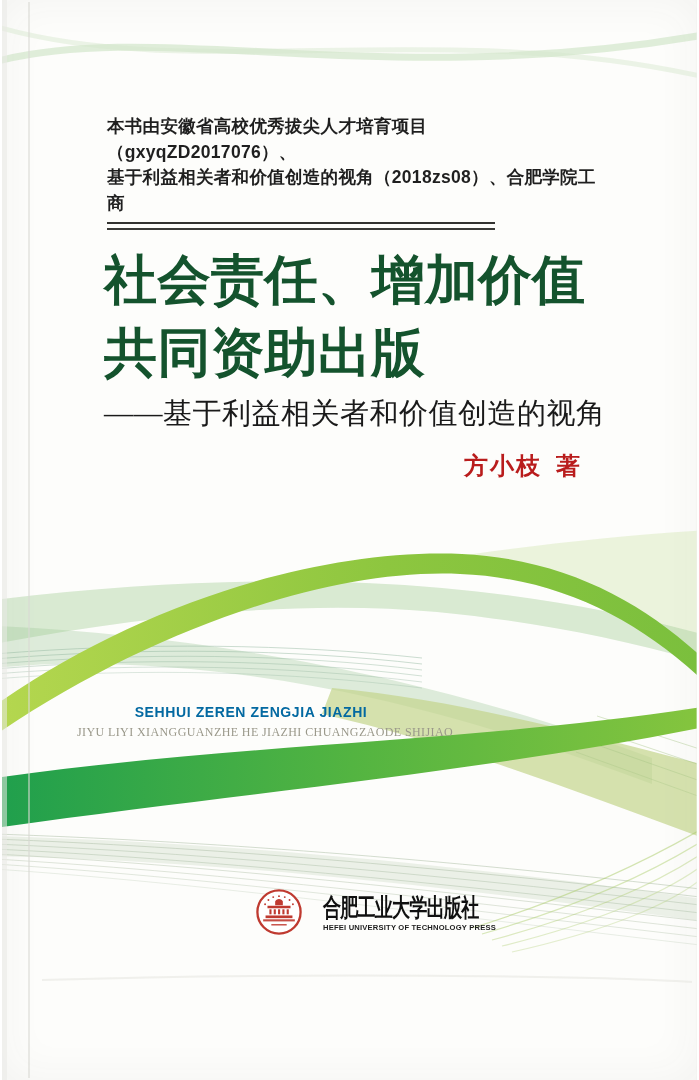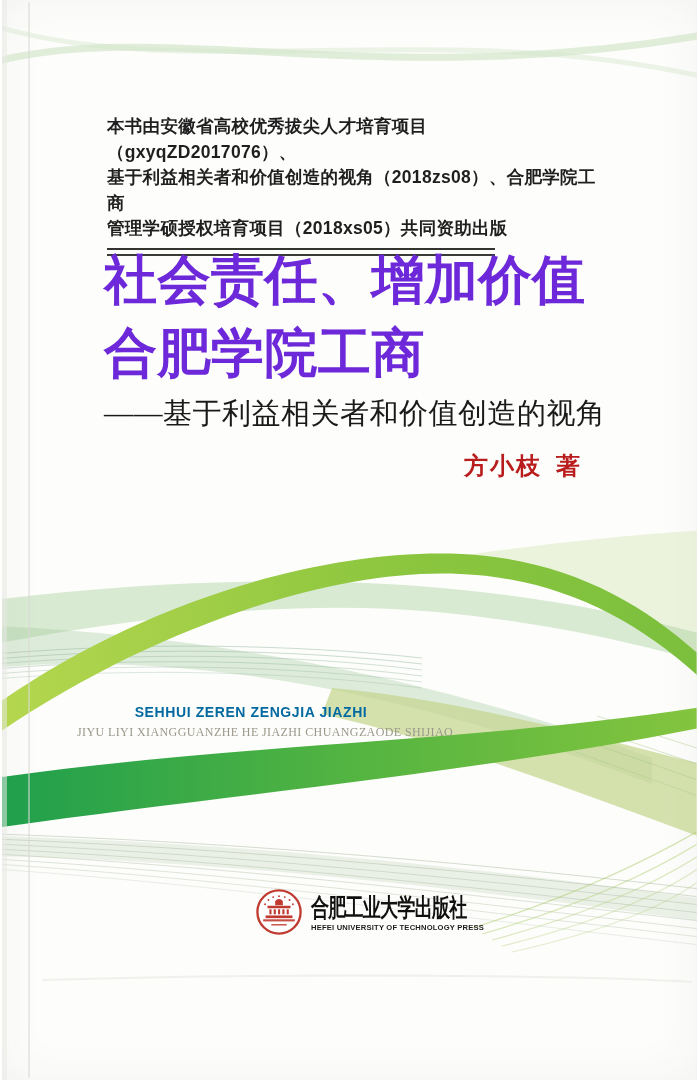--- a/index.html
+++ b/index.html
@@ -16,21 +16,21 @@
     font-size:17.5px;font-weight:700;color:#1f1f1f;line-height:25.5px;
     letter-spacing:0.3px;
   }
   .rule-double{
     margin-top:6px;width:388px;height:4px;
     border-top:2px solid #333330;border-bottom:2px solid #3a3a37;
   }
 
   .title{
     position:absolute;left:102px;top:243px;width:560px;
-    font-size:53px;line-height:73px;font-weight:900;color:#6d28d9;
+    font-size:53px;line-height:73px;font-weight:900;color:#14532d;
     letter-spacing:0.5px;white-space:nowrap;
   }
   .subtitle{
     position:absolute;left:102px;top:394px;width:560px;
     font-family:"Liberation Serif",serif;
     font-size:29px;color:#1a1a1a;letter-spacing:0.5px;white-space:nowrap;
   }
   .author{
     position:absolute;left:103px;top:450px;width:475px;text-align:right;
     font-size:24px;color:#b91c1c;
@@ -47,21 +47,21 @@
   .pinyin .py-serif{
     font-family:"Liberation Serif",serif;
     font-size:12px;color:#9a988a;letter-spacing:0.4px;line-height:19px;margin-top:2px;
     white-space:nowrap;
   }
 
   .publisher{
     position:absolute;left:253px;top:888px;display:flex;align-items:flex-start;
   }
   .seal{width:48px;height:48px;flex:0 0 48px;display:block;}
-  .pubtext{margin-left:8px;padding-top:6px;}
+  .pubtext{margin-left:20px;padding-top:6px;}
   .pub-cn{
     font-family:"Liberation Serif",serif;font-weight:700;
     font-size:25px;line-height:27px;color:#101010;white-space:nowrap;
     transform:scaleX(0.72);transform-origin:left top;letter-spacing:-1px;
   }
   .pub-en{
     font-size:8px;font-weight:700;color:#1d1d1d;letter-spacing:0.2px;white-space:nowrap;
     transform:scaleX(0.95);transform-origin:left top;margin-top:2px;
   }
 </style>
@@ -135,27 +135,26 @@
       <path d="M27,2 L27,1078" stroke="#d9d9d4" stroke-width="1.3" opacity="0.85" fill="none"></path>
       <rect x="0" y="0" width="5" height="1080" fill="#e9e9e5" opacity="0.55"></rect>
       <rect x="694" y="0" width="5" height="1080" fill="#f0f0ec" opacity="0.4"></rect>
       <path d="M40,980 C300,972 600,976 690,982" stroke="#e3e3de" stroke-width="2" opacity="0.5" fill="none"></path>
     </g>
   </svg>
 
   <div class="funding">
     <div>本书由安徽省高校优秀拔尖人才培育项目（gxyqZD2017076）、</div>
     <div>基于利益相关者和价值创造的视角（2018zs08）、合肥学院工商</div>
-    <div>管理学硕授权培育项目（2018xs05）共同资助出版</div>
     <div class="rule-double"></div>
   </div>
 
   <div class="title">
     <div>社会责任、增加价值</div>
-    <div>合肥学院工商</div>
+    <div>共同资助出版</div>
   </div>
 
   <div class="subtitle">——基于利益相关者和价值创造的视角</div>
 
   <div class="author">
     <span class="a-name">方小枝</span><span class="a-role">著</span>
   </div>
 
   <div class="pinyin">
     <div class="py-bold">SEHHUI ZEREN ZENGJIA JIAZHI</div>

